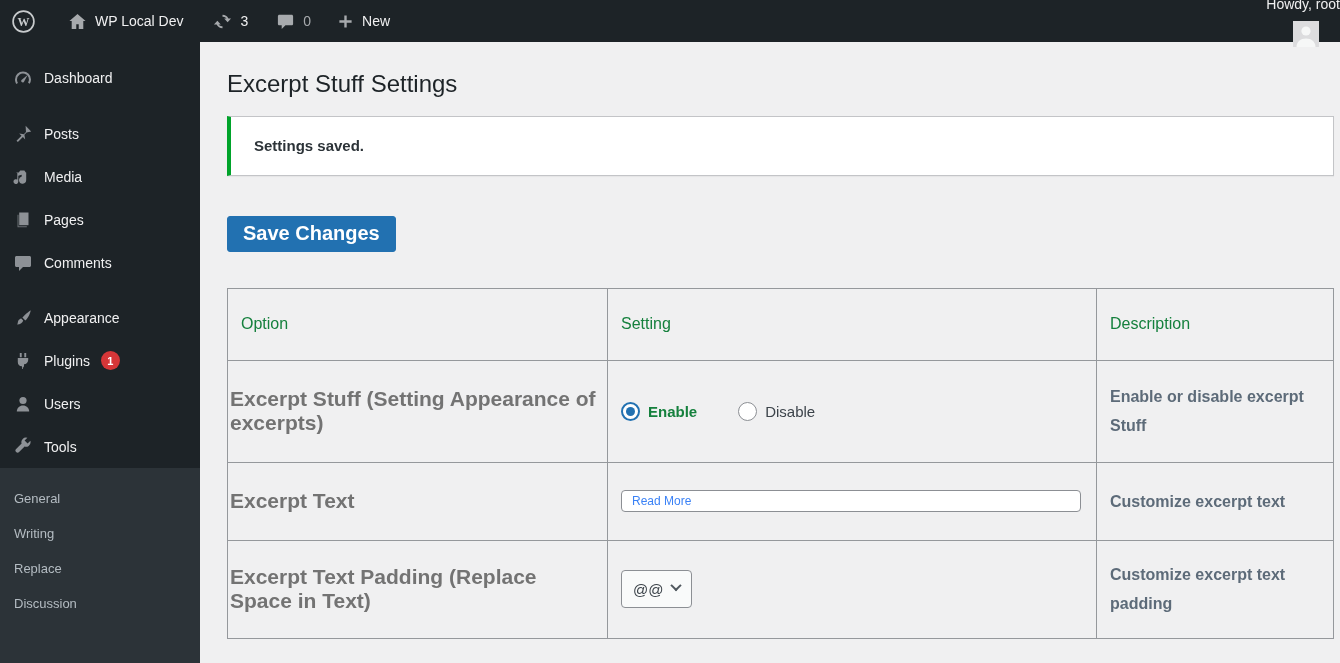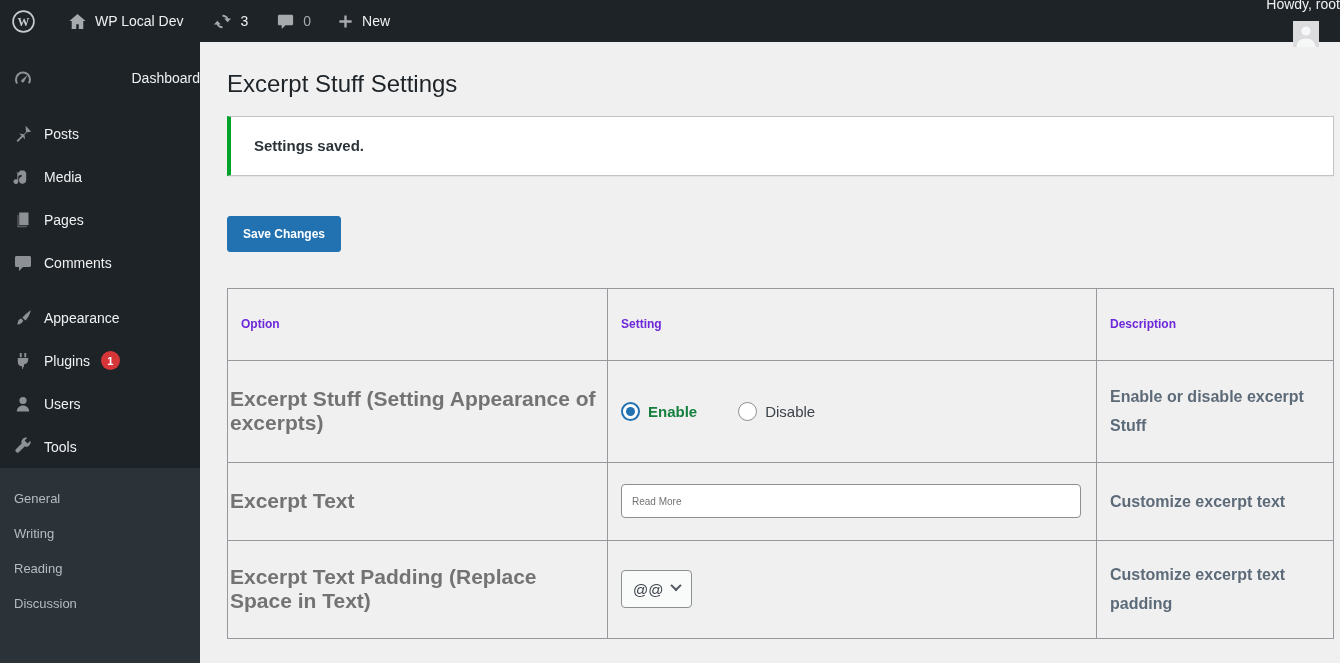--- a/index.html
+++ b/index.html
@@ -14,56 +14,56 @@
   .ab-count.dim { color:#a7aaad; }
   .ab-right { margin-left:auto; display:flex; align-items:center; gap:9px; padding-right:0;flex-direction:column; }
   .avatar { width:26px; height:26px; margin-right:-5px; display:block; }
 
   
   .layout { display:flex; height:621px; }
   .sidebar { width:200px; background:#1d2327; display:flex; flex-direction:column; flex-shrink:0; }
   .menu { padding-top:14px; }
   .menu-item { height:43px; display:flex; align-items:center; gap:11px; padding-left:13px; color:#f0f0f1; font-size:14px; cursor:pointer; position:relative; }
   .menu-item svg { color:#8d9196; flex-shrink:0; }
-  .menu-item.first { height:44px;justify-content:space-between; }
+  .menu-item.first { height:44px; }
   .menu-gap { height:12px; }
   .menu-item.active { background:#2271b1; color:#fff; }
   .menu-item.active svg { color:#fff; }
   .active-arrow { position:absolute; right:0; top:50%; transform:translateY(-50%); width:0; height:0;
     border:9px solid transparent; border-right:9px solid #f0f0f1; border-left:none; }
   .badge { background:#d63638; color:#fff; border-radius:50%; min-width:19px; height:19px; display:inline-flex; align-items:center; justify-content:center; font-size:11px; font-weight:700; padding:0 4px; }
   .submenu { background:#2c3338; flex:1; padding-top:13px; }
   .submenu-item { height:35px; display:flex; align-items:center; padding-left:14px; color:#b4bcc2; font-size:13px; cursor:pointer; }
 
   
   .content { flex:1; padding:0 6px 0 27px; }
   .page-title { font-size:24px; font-weight:400; color:#1d2327; margin-top:28px; line-height:1.2; }
   .notice { margin-top:17px; background:#fff; border:1px solid #c3c4c7; border-left:4px solid #00a32a; height:60px; display:flex; align-items:center; padding-left:23px; box-shadow:0 1px 1px rgba(0,0,0,.04); }
   .notice-text { font-size:15px; font-weight:600; color:#2c3338; }
-  .save-btn { margin-top:40px; display:inline-flex; align-items:center; background:#2271b1; border:1px solid #2271b1; border-radius:3px; color:#fff; font-family:"Liberation Sans",sans-serif; font-weight:700; font-size:12px; height:36px; padding:0 15px; cursor:pointer; }
+  .save-btn { margin-top:40px; display:inline-flex; align-items:center; background:#2271b1; border:1px solid #2271b1; border-radius:3px; color:#fff; font-family:"Liberation Sans",sans-serif; font-weight:700; font-size:20px; height:36px; padding:0 15px; cursor:pointer; }
 
   
   table.settings { margin-top:36px; width:100%; border-collapse:collapse; }
   table.settings th, table.settings td { border:1px solid #95989c; vertical-align:middle; text-align:left; }
-  table.settings th { height:72px; padding:0 13px; color:#6d28d9; font-size:12px; font-weight:700; }
+  table.settings th { height:72px; padding:0 13px; color:#15803d; font-size:16px; font-weight:400; }
   col.c-option { width:380px; } col.c-setting { width:489px; }
   td.opt { padding:0 4px 0 2px; font-size:21px; font-weight:700; color:#737373; }
   td.set { padding:0 13px; }
   td.desc { padding:0 13px; font-size:16px; font-weight:600; color:#5d6b79; line-height:29px;margin-top:42px; }
   tr.r1 { height:102px; } tr.r2 { height:78px; } tr.r3 { height:98px; }
 
   .radio-group { display:flex; align-items:center; gap:41px; }
   .radio-opt { display:inline-flex; align-items:center; gap:8px; cursor:pointer; }
   .radio { width:19px; height:19px; border:1.5px solid #8c8f94; border-radius:50%; background:#fff; display:inline-flex; align-items:center; justify-content:center; flex-shrink:0; }
   .radio.checked { border:2px solid #2271b1; }
   .radio.checked::after { content:""; width:9px; height:9px; border-radius:50%; background:#2271b1; }
   .radio-label-on { font-size:15px; font-weight:700; color:#15803d; }
   .radio-label-off { font-size:15px; font-weight:400; color:#3c434a; }
 
-  .text-input { width:460px; height:34px; border:1px solid #8c8f94; border-radius:4px; background:#fff; padding:0 10px; font-family:"Liberation Sans",sans-serif; font-size:10px; color:#737373; }
+  .text-input { width:460px; height:22px; border:1px solid #8c8f94; border-radius:4px; background:#fff; padding:0 10px; font-family:"Liberation Sans",sans-serif; font-size:12px; color:#3b82f6; }
   .select { display:inline-flex; align-items:center; height:38px; border:1px solid #8c8f94; border-radius:4px; background:#f9fafa; padding:0 11px; cursor:pointer; font-size:15px; color:#3c434a; }
   .select .chev { width:8px; height:8px; border-right:2px solid #50575e; border-bottom:2px solid #50575e; transform:rotate(45deg) translate(-1px,-1px); margin-left:9px; margin-top:-4px; }
 </style>
 </head>
 <body>
 
 <div class="admin-bar">
   <div class="ab-item">
     <span style="display:flex;">
       <svg width="25" height="25" viewBox="0 0 24 24">
@@ -201,21 +201,21 @@
       </div>
     </div>
     <div class="submenu">
       <div class="submenu-item">
         <span>General</span>
       </div>
       <div class="submenu-item">
         <span>Writing</span>
       </div>
       <div class="submenu-item">
-        <span>Reading</span>
+        <span>Replace</span>
       </div>
       <div class="submenu-item">
         <span>Discussion</span>
       </div>
     </div>
   </div>
 
   <div class="content">
     <h1 class="page-title">Excerpt Stuff Settings</h1>
 

